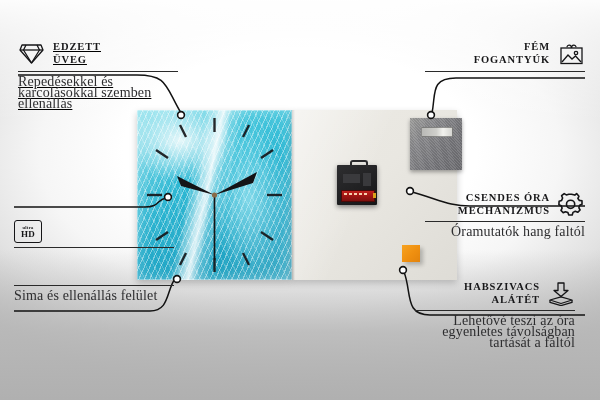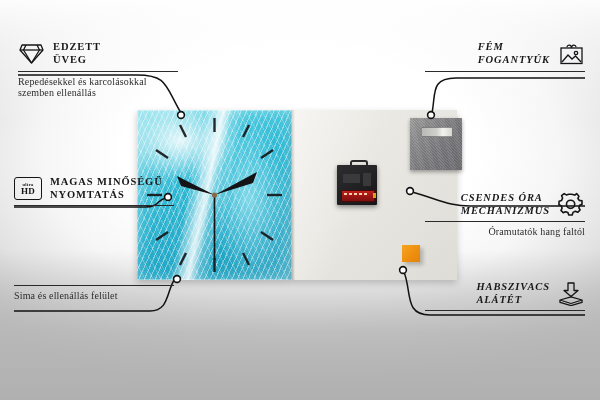--- a/index.html
+++ b/index.html
@@ -97,29 +97,29 @@
   
   #wires{position:absolute;inset:0;pointer-events:none;}
 
   
   .callout{position:absolute;}
   .co-head{display:flex;align-items:center;gap:8px;}
   .co-head.right{justify-content:flex-end;}
   .ttl{font-family:"Liberation Serif", serif;
        font-size:10.5px;font-weight:bold;letter-spacing:.9px;color:#18181a;
        line-height:12.5px;text-transform:uppercase;white-space:nowrap;}
-  .ttl.right{font-style:italic;}
+  .ttl.right{text-align:right;}
   .rule{height:1px;background:#2a2a2a;margin:4px 0 4px 0;}
-  .sub{font-family:"Liberation Serif", serif;font-size:10px;color:#2d2d2f;
+  .sub{font-family:"Liberation Serif", serif;font-size:14px;color:#2d2d2f;
        line-height:11px;letter-spacing:.15px;}
   .sub.right{text-align:right;}
   .ico{flex:0 0 auto;display:block;}
 
   .hdbox{width:26px;height:21px;border:1.4px solid #151517;border-radius:3px;
-     display:flex;flex-direction:column;align-items:center;justify-content:center;}
+     display:flex;flex-direction:column;align-items:center;justify-content:center;margin-top:44px;}
   .hd-ultra{font-size:4.6px;font-weight:bold;letter-spacing:.3px;color:#151517;line-height:5px;}
   .hd-hd{font-size:9px;font-weight:bold;letter-spacing:.3px;color:#151517;line-height:9px;}
 </style>
 </head>
 <body>
 
 <div id="stage">
 
   <div class="bg-base"></div>
   <div class="bg-vig"></div>
@@ -197,21 +197,21 @@
     <g fill="#ffffff" stroke="#121212" stroke-width="1.6">
       <circle cx="181" cy="115" r="3.4"></circle>
       <circle cx="168" cy="197" r="3.4"></circle>
       <circle cx="177" cy="279" r="3.4"></circle>
       <circle cx="431" cy="115" r="3.4"></circle>
       <circle cx="410" cy="191" r="3.4"></circle>
       <circle cx="403" cy="270" r="3.4"></circle>
     </g>
   </svg>
 
-  <div class="callout" style="left:18px;top:41px;width:160px;">
+  <div class="callout" style="left:18px;top:41px;width:160px;text-decoration:underline;">
     <div class="co-head">
       <svg class="ico" width="27" height="23" viewBox="0 0 27 23">
         <g fill="none" stroke="#151517" stroke-width="1.3" stroke-linejoin="round">
           <path d="M4 3 H23 L25 8 L13.5 21 L2 8 Z"></path>
           <path d="M2 8 H25"></path>
             <path d="M8 3 L5.5 8 L13.5 21"></path>
             <path d="M19 3 L21.5 8 L13.5 21"></path>
         </g>
       </svg>
       <div>
@@ -222,24 +222,20 @@
     <div class="rule" style="margin-top:5px;"></div>
     <div class="sub">Repedésekkel és karcolásokkal szemben ellenállás</div>
   </div>
 
   <div class="callout" style="left:14px;top:176px;width:160px;">
     <div class="co-head">
       <div class="hdbox ico">
         <div class="hd-ultra">ultra</div>
         <div class="hd-hd">HD</div>
       </div>
-      <div>
-        <div class="ttl">MAGAS MINŐSÉGŰ</div>
-        <div class="ttl">NYOMTATÁS</div>
-      </div>
     </div>
     <div class="rule"></div>
   </div>
 
   <div class="callout" style="left:14px;top:281px;width:160px;">
     <div class="rule"></div>
     <div class="sub">Sima és ellenállás felület</div>
   </div>
 
   <div class="callout" style="left:425px;top:41px;width:160px;">
@@ -274,30 +270,31 @@
                    L9.9 20.6 L7.4 19.7 L5.2 20.8 L3 18.4 L4.1 16.1 L3.2 13.7 L0.9 12.7 L1.1 9.2
                    L3.6 8.4 L4.6 6 L3.6 3.7 L6.2 1.6 L8.3 2.9 L10.8 2.2 Z"></path>
           <circle cx="12.6" cy="12.3" r="4.1"></circle>
         </g>
       </svg>
     </div>
     <div class="rule"></div>
     <div class="sub right">Óramutatók hang faltól</div>
   </div>
 
-  <div class="callout" style="left:425px;top:281px;width:160px;">
+  <div class="callout" style="left:415px;top:281px;width:160px;">
     <div class="co-head right">
       <div>
         <div class="ttl right">HABSZIVACS</div>
         <div class="ttl right">ALÁTÉT</div>
       </div>
       <svg class="ico" width="27" height="24" viewBox="0 0 27 24">
         <g fill="none" stroke="#151517" stroke-width="1.3" stroke-linejoin="round">
           <path d="M10 1 H16 V8.5 H20 L13 14.5 L6 8.5 H10 Z"></path>
           <path d="M13 14.8 L24 18 L13 21.5 L2 18 Z"></path>
           <path d="M2 18 V20.4 L13 23.6 L24 20.4 V18"></path>
         </g>
       </svg>
     </div>
     <div class="rule"></div>
+    <div class="sub right">Lehetővé teszi az óra egyenletes távolságban tartását a faltól</div>
   </div>
 
 </div>
 
 </body></html>

